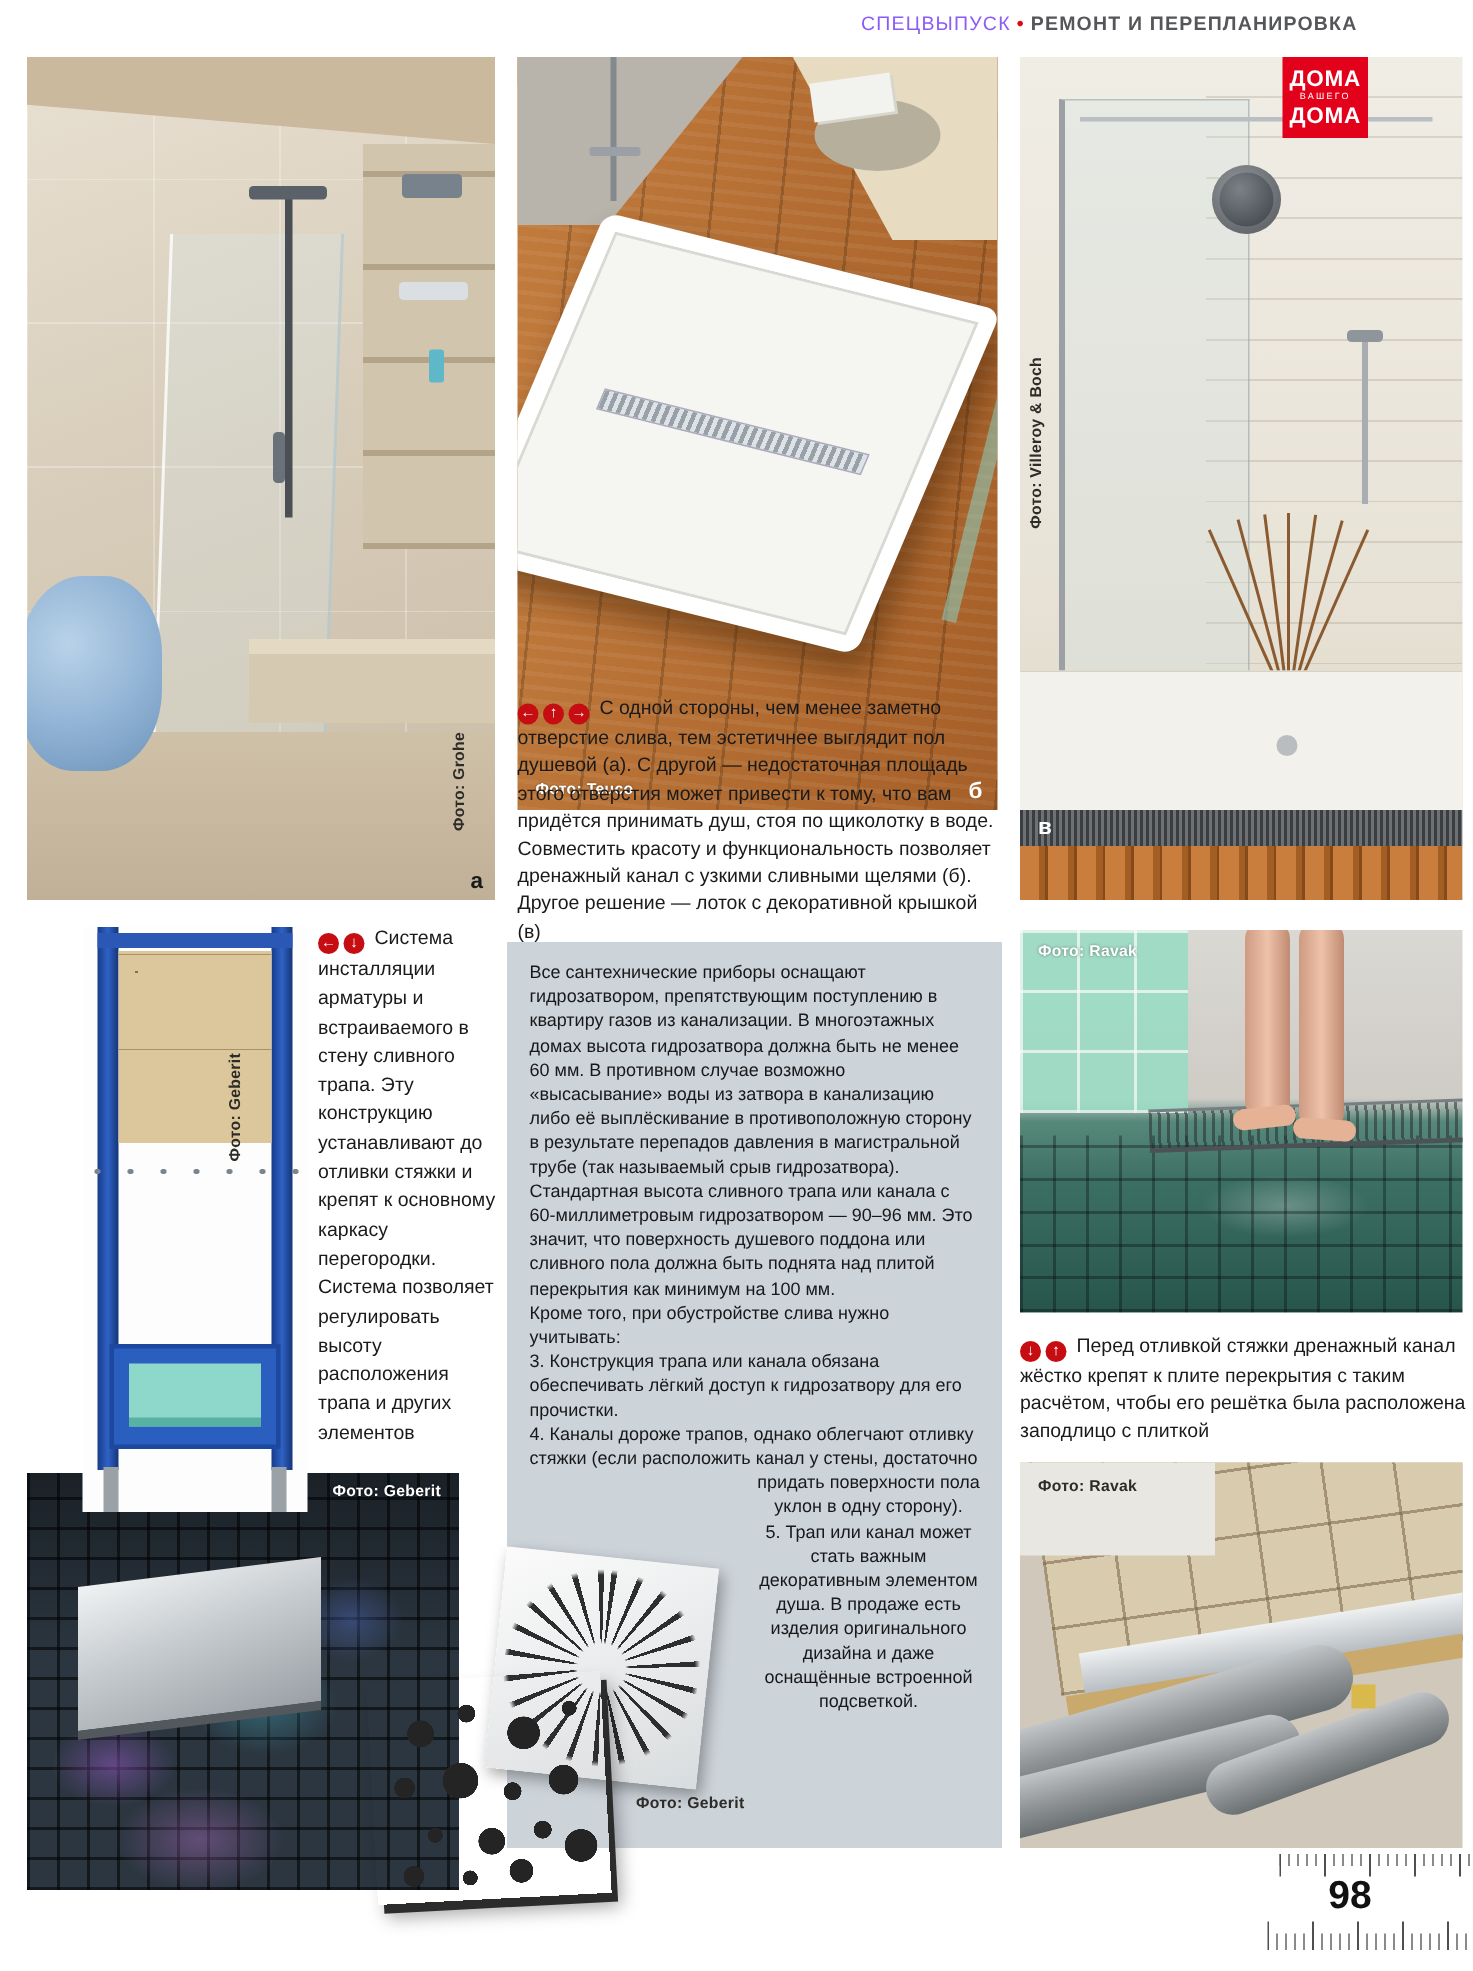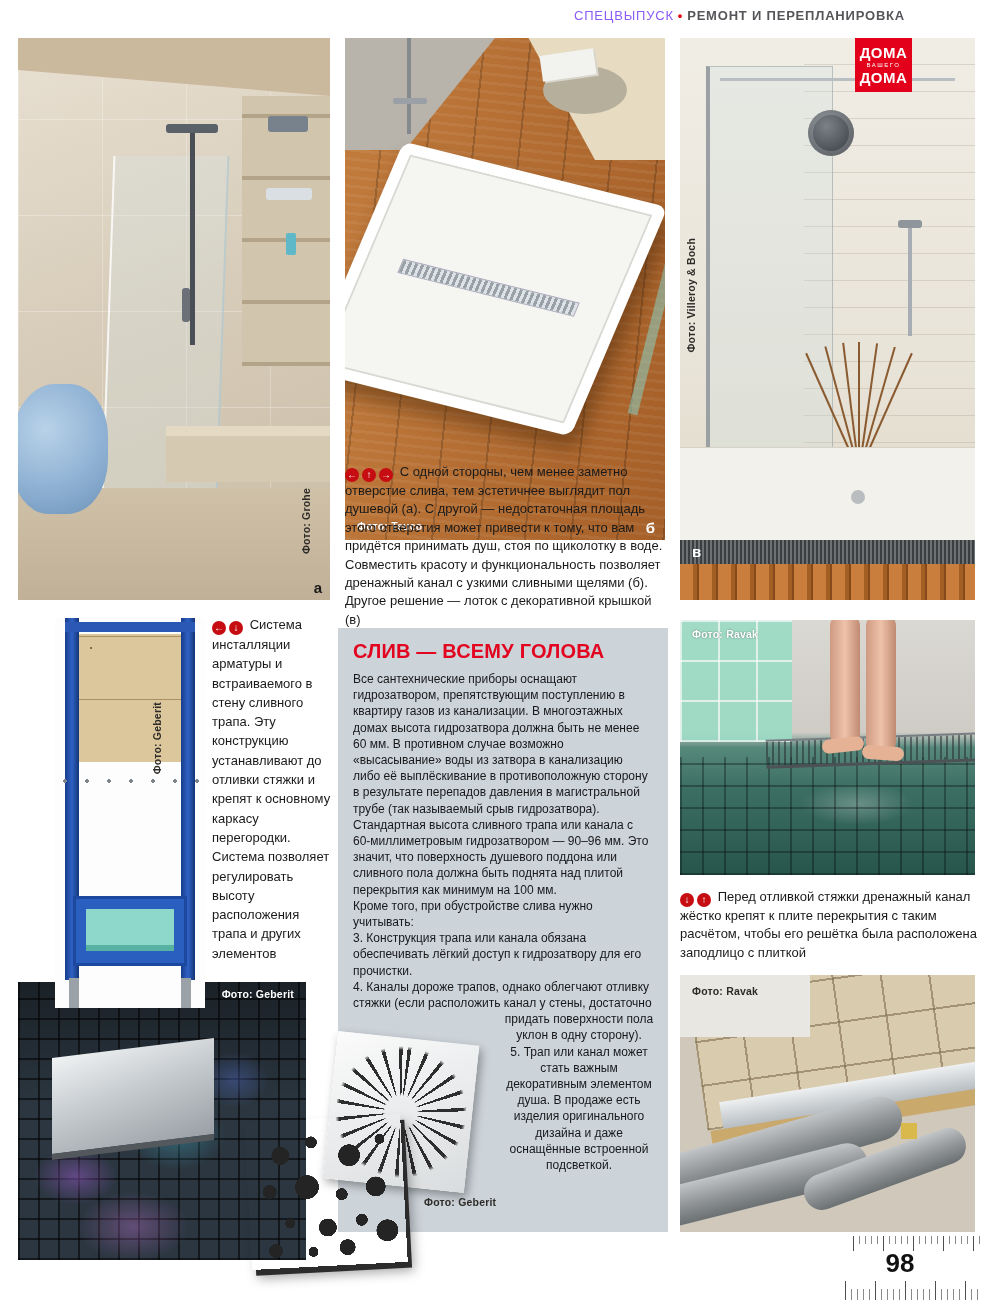--- a/index.html
+++ b/index.html
@@ -311,21 +311,20 @@
   <div class="steel"></div>
   <div class="box">
     <div class="scr"></div>
   </div>
   <div class="f1"></div>
   <div class="f2"></div>
   <div class="vcredit credit dark abs" style="right:42px;top:84px;">Фото: Geberit</div>
 </div>
 
 <div id="infobox" class="abs">
-  <h2>СЛИВ — ВСЕМУ ГОЛОВА</h2>
   <p>Все сантехнические приборы оснащают гидрозатвором, препятствующим поступлению в квартиру газов из канализации. В многоэтажных домах высота гидрозатвора должна быть не менее 60 мм. В противном случае возможно «высасывание» воды из затвора в канализацию либо её выплёскивание в противоположную сторону в результате перепадов давления в магистральной трубе (так называемый срыв гидрозатвора). Стандартная высота сливного трапа или канала с 60-миллиметровым гидрозатвором — 90–96 мм. Это значит, что поверхность душевого поддона или сливного пола должна быть поднята над плитой перекрытия как минимум на 100 мм.</p>
   <p>Кроме того, при обустройстве слива нужно учитывать:</p>
   <p>3. Конструкция трапа или канала обязана обеспечивать лёгкий доступ к гидрозатвору для его прочистки.</p>
   <p>4. Каналы дороже трапов, однако облегчают отливку стяжки (если расположить канал у стены, достаточно</p>
   <div class="wrapblk">
     <p>придать поверхности пола уклон в одну сторону).</p>
     <p>5. Трап или канал может стать важным декоративным элементом душа. В продаже есть изделия оригинального дизайна и даже оснащённые встроенной подсветкой.</p>
   </div>
 </div>
 

